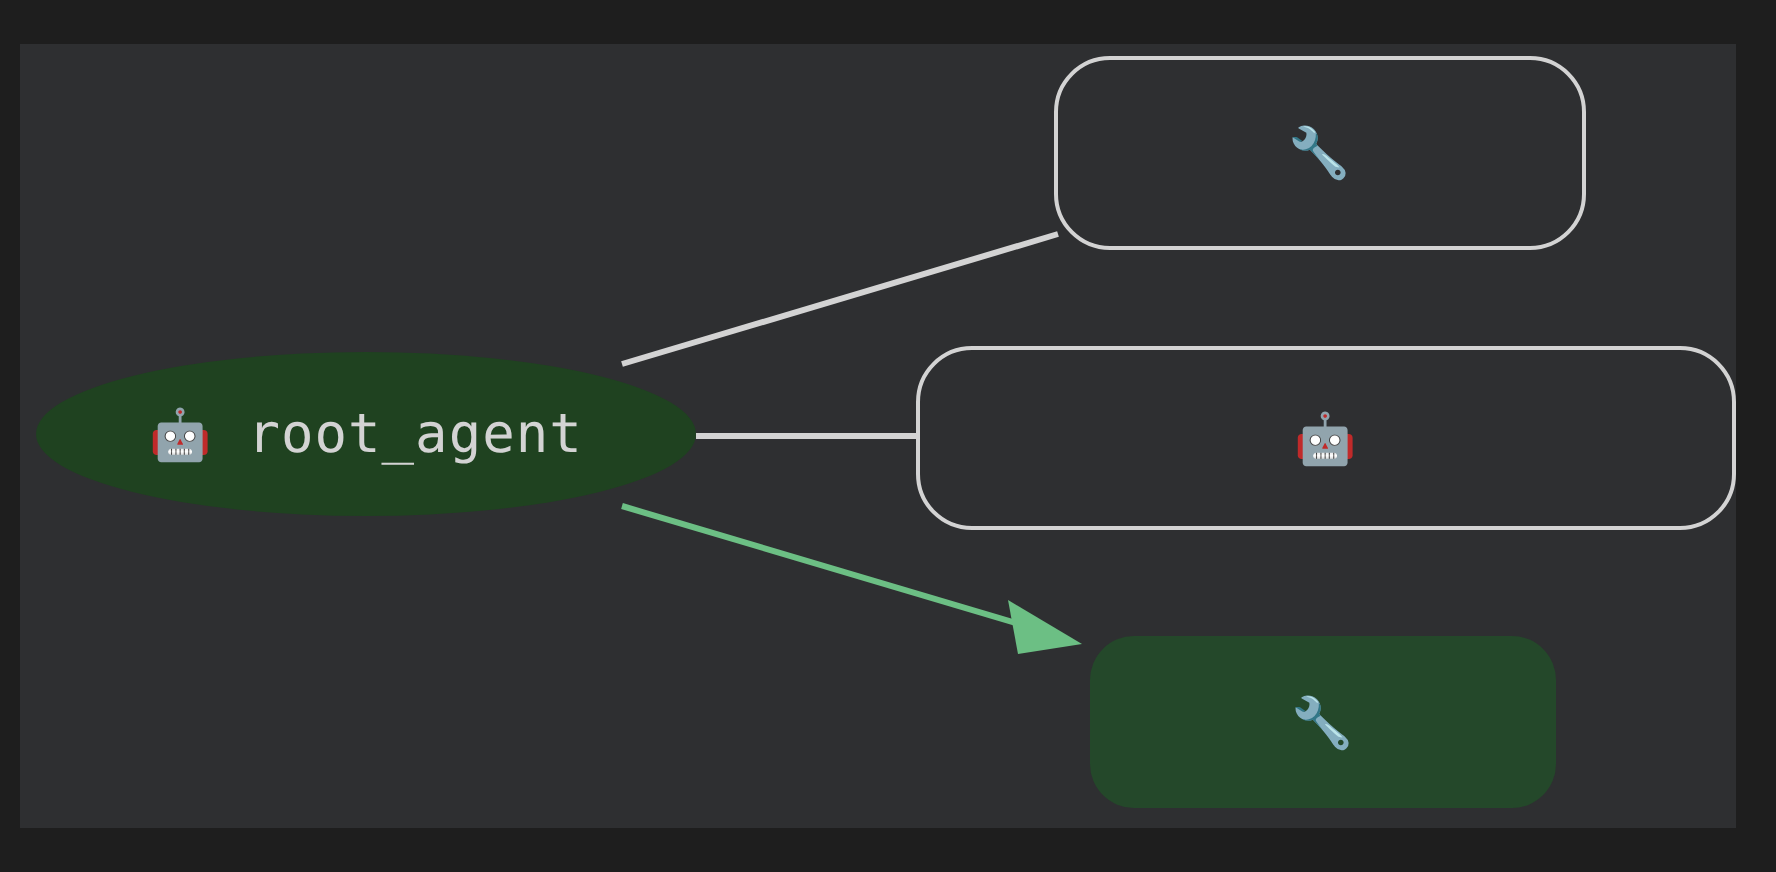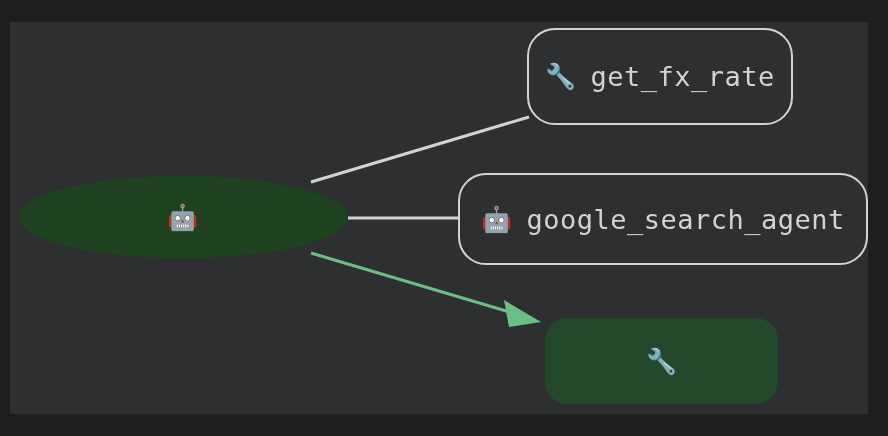--- a/index.html
+++ b/index.html
@@ -121,34 +121,33 @@
 
     <line x1="348" y1="218" x2="459" y2="218" stroke="#d3d3d3" stroke-width="3" stroke-linecap="butt"></line>
 
     <line x1="311" y1="253" x2="513" y2="313" stroke="#6cbf84" stroke-width="3" stroke-linecap="butt"></line>
     <polygon points="541,322 504,300 509,327" fill="#6cbf84"></polygon>
   </svg>
 
   <div class="node" id="node-root-agent">
     <div class="node-label-wrap">
       <span class="node-icon">🤖</span>
+      <span class="node-text">root_agent</span>
     </div>
   </div>
 
   <div class="node" id="node-get-fx-rate">
     <div class="node-label-wrap">
       <span class="node-icon">🔧</span>
-      <span class="node-text">get_fx_rate</span>
     </div>
   </div>
 
   <div class="node" id="node-google-search-agent">
     <div class="node-label-wrap">
       <span class="node-icon">🤖</span>
-      <span class="node-text">google_search_agent</span>
     </div>
   </div>
 
   <div class="node" id="node-wikipedia">
     <div class="node-label-wrap">
       <span class="node-icon">🔧</span>
     </div>
   </div>
 
 </div>

